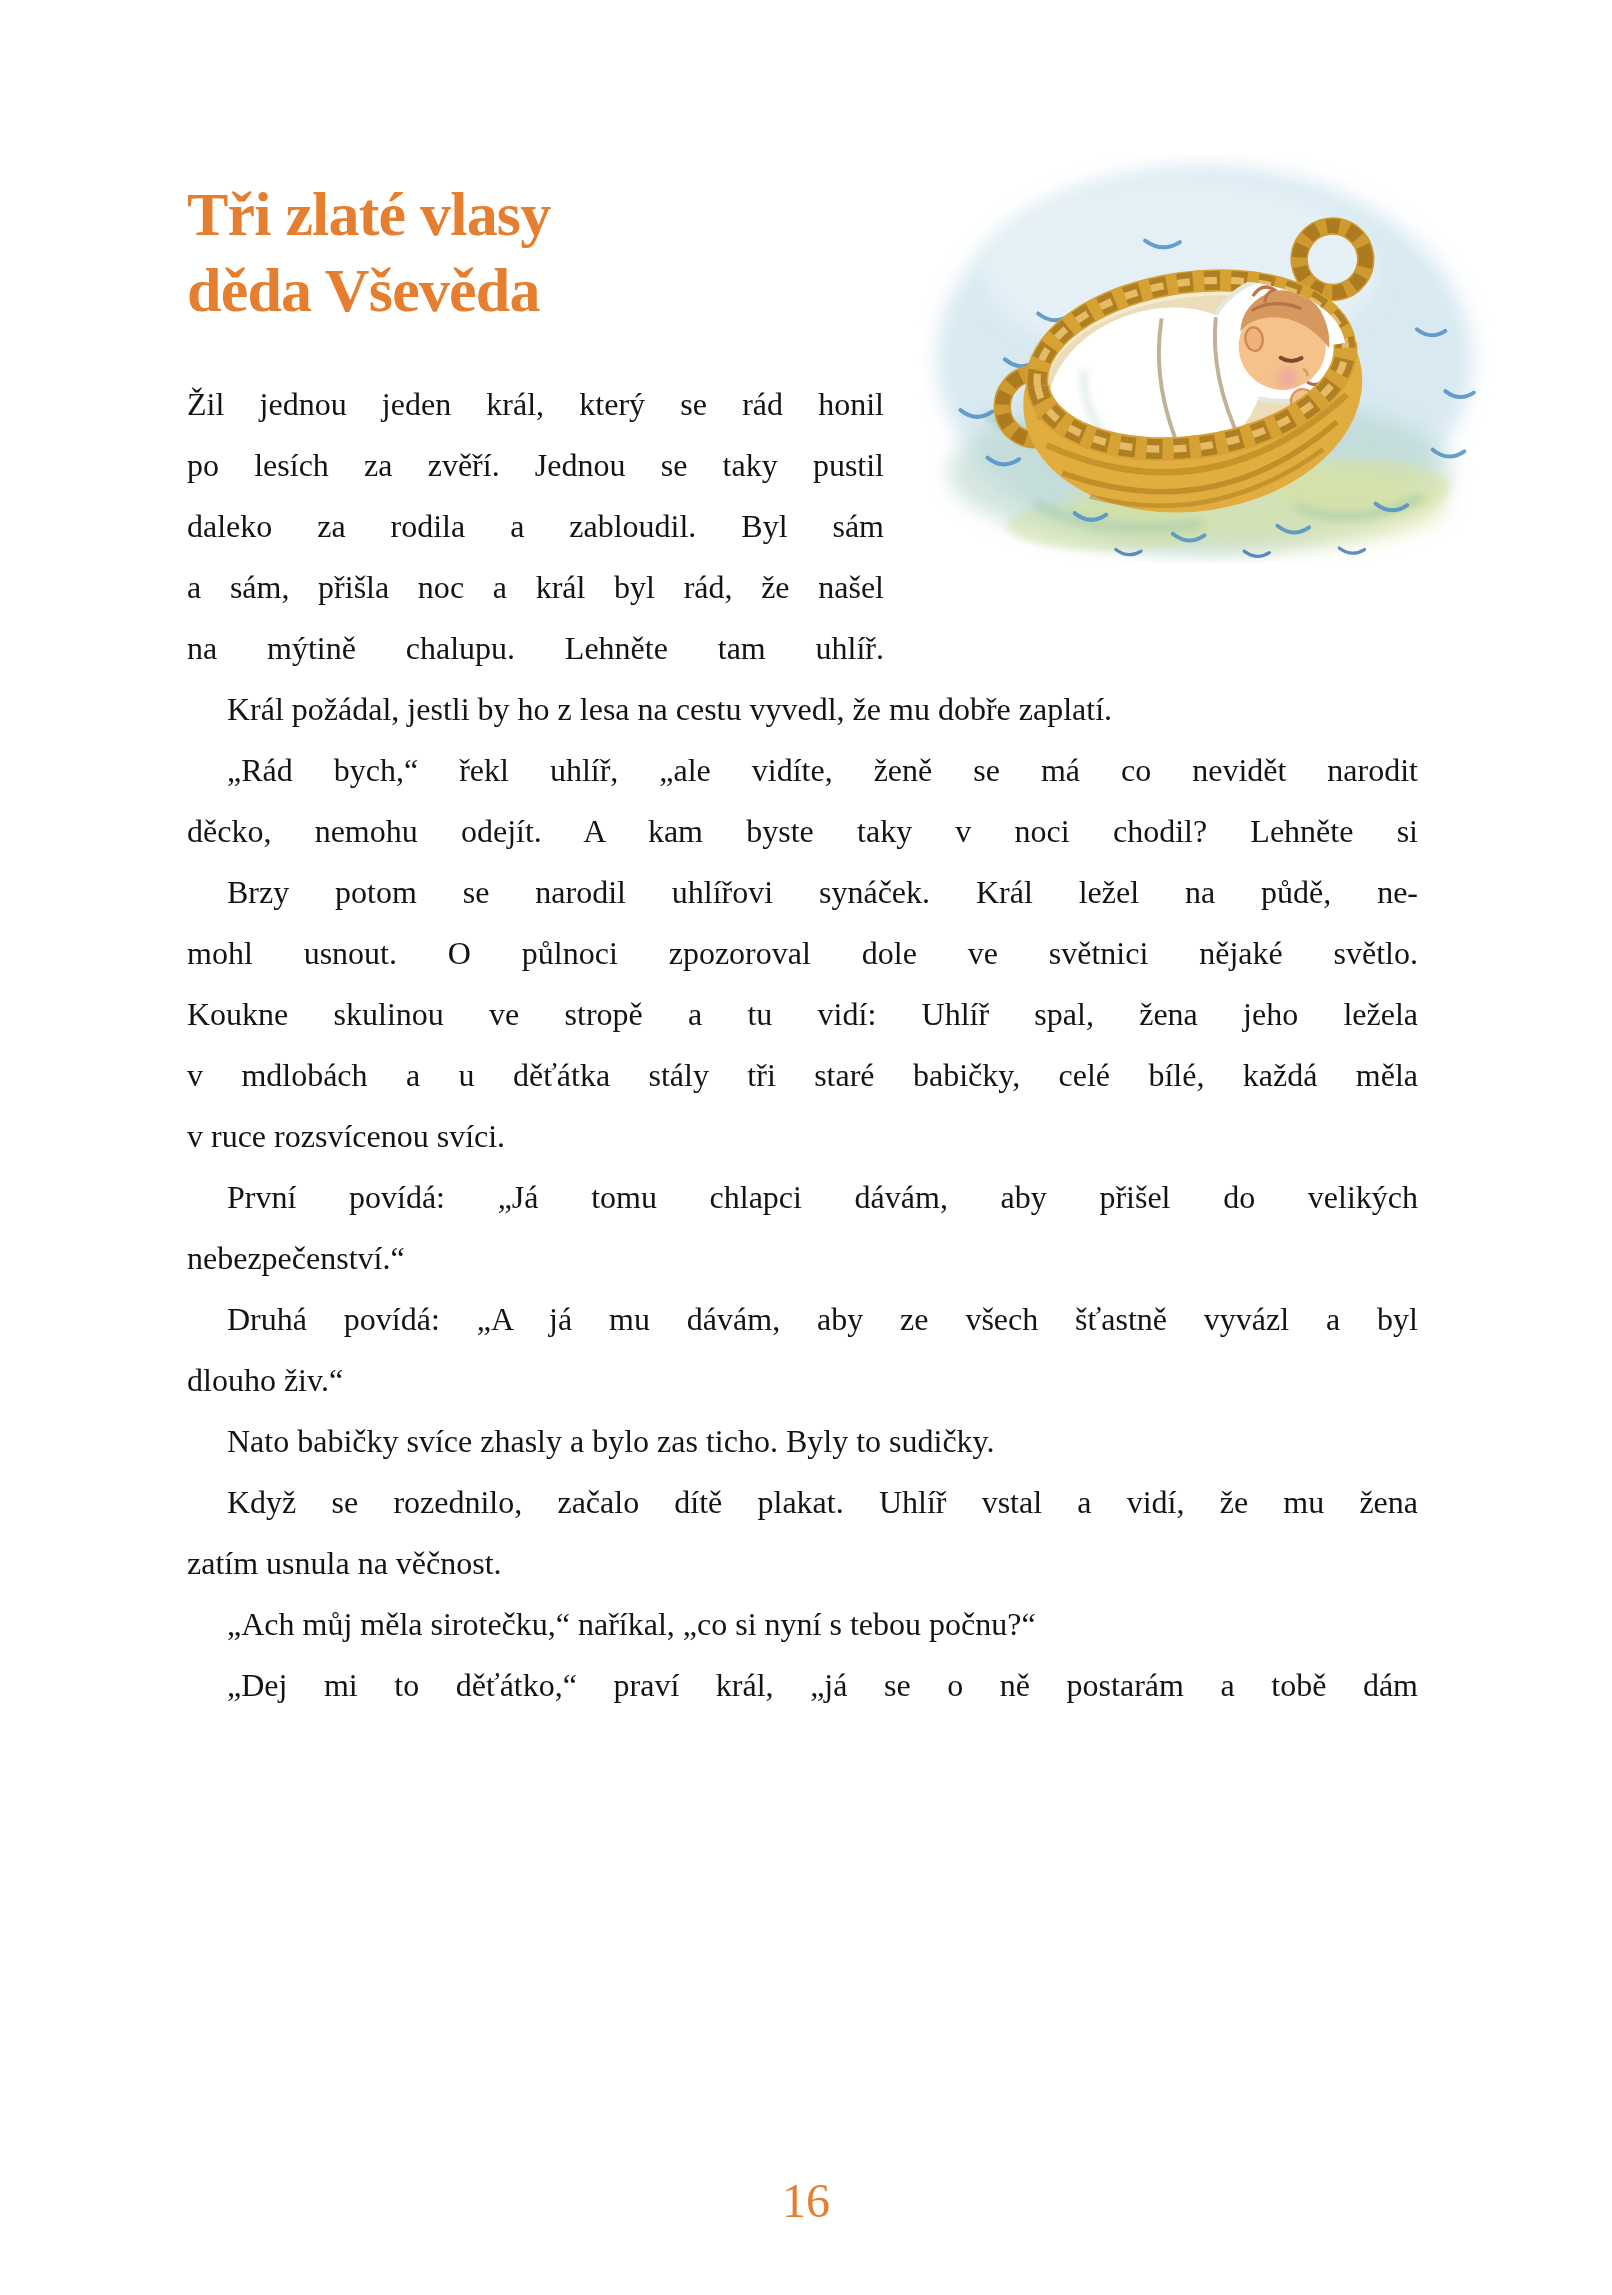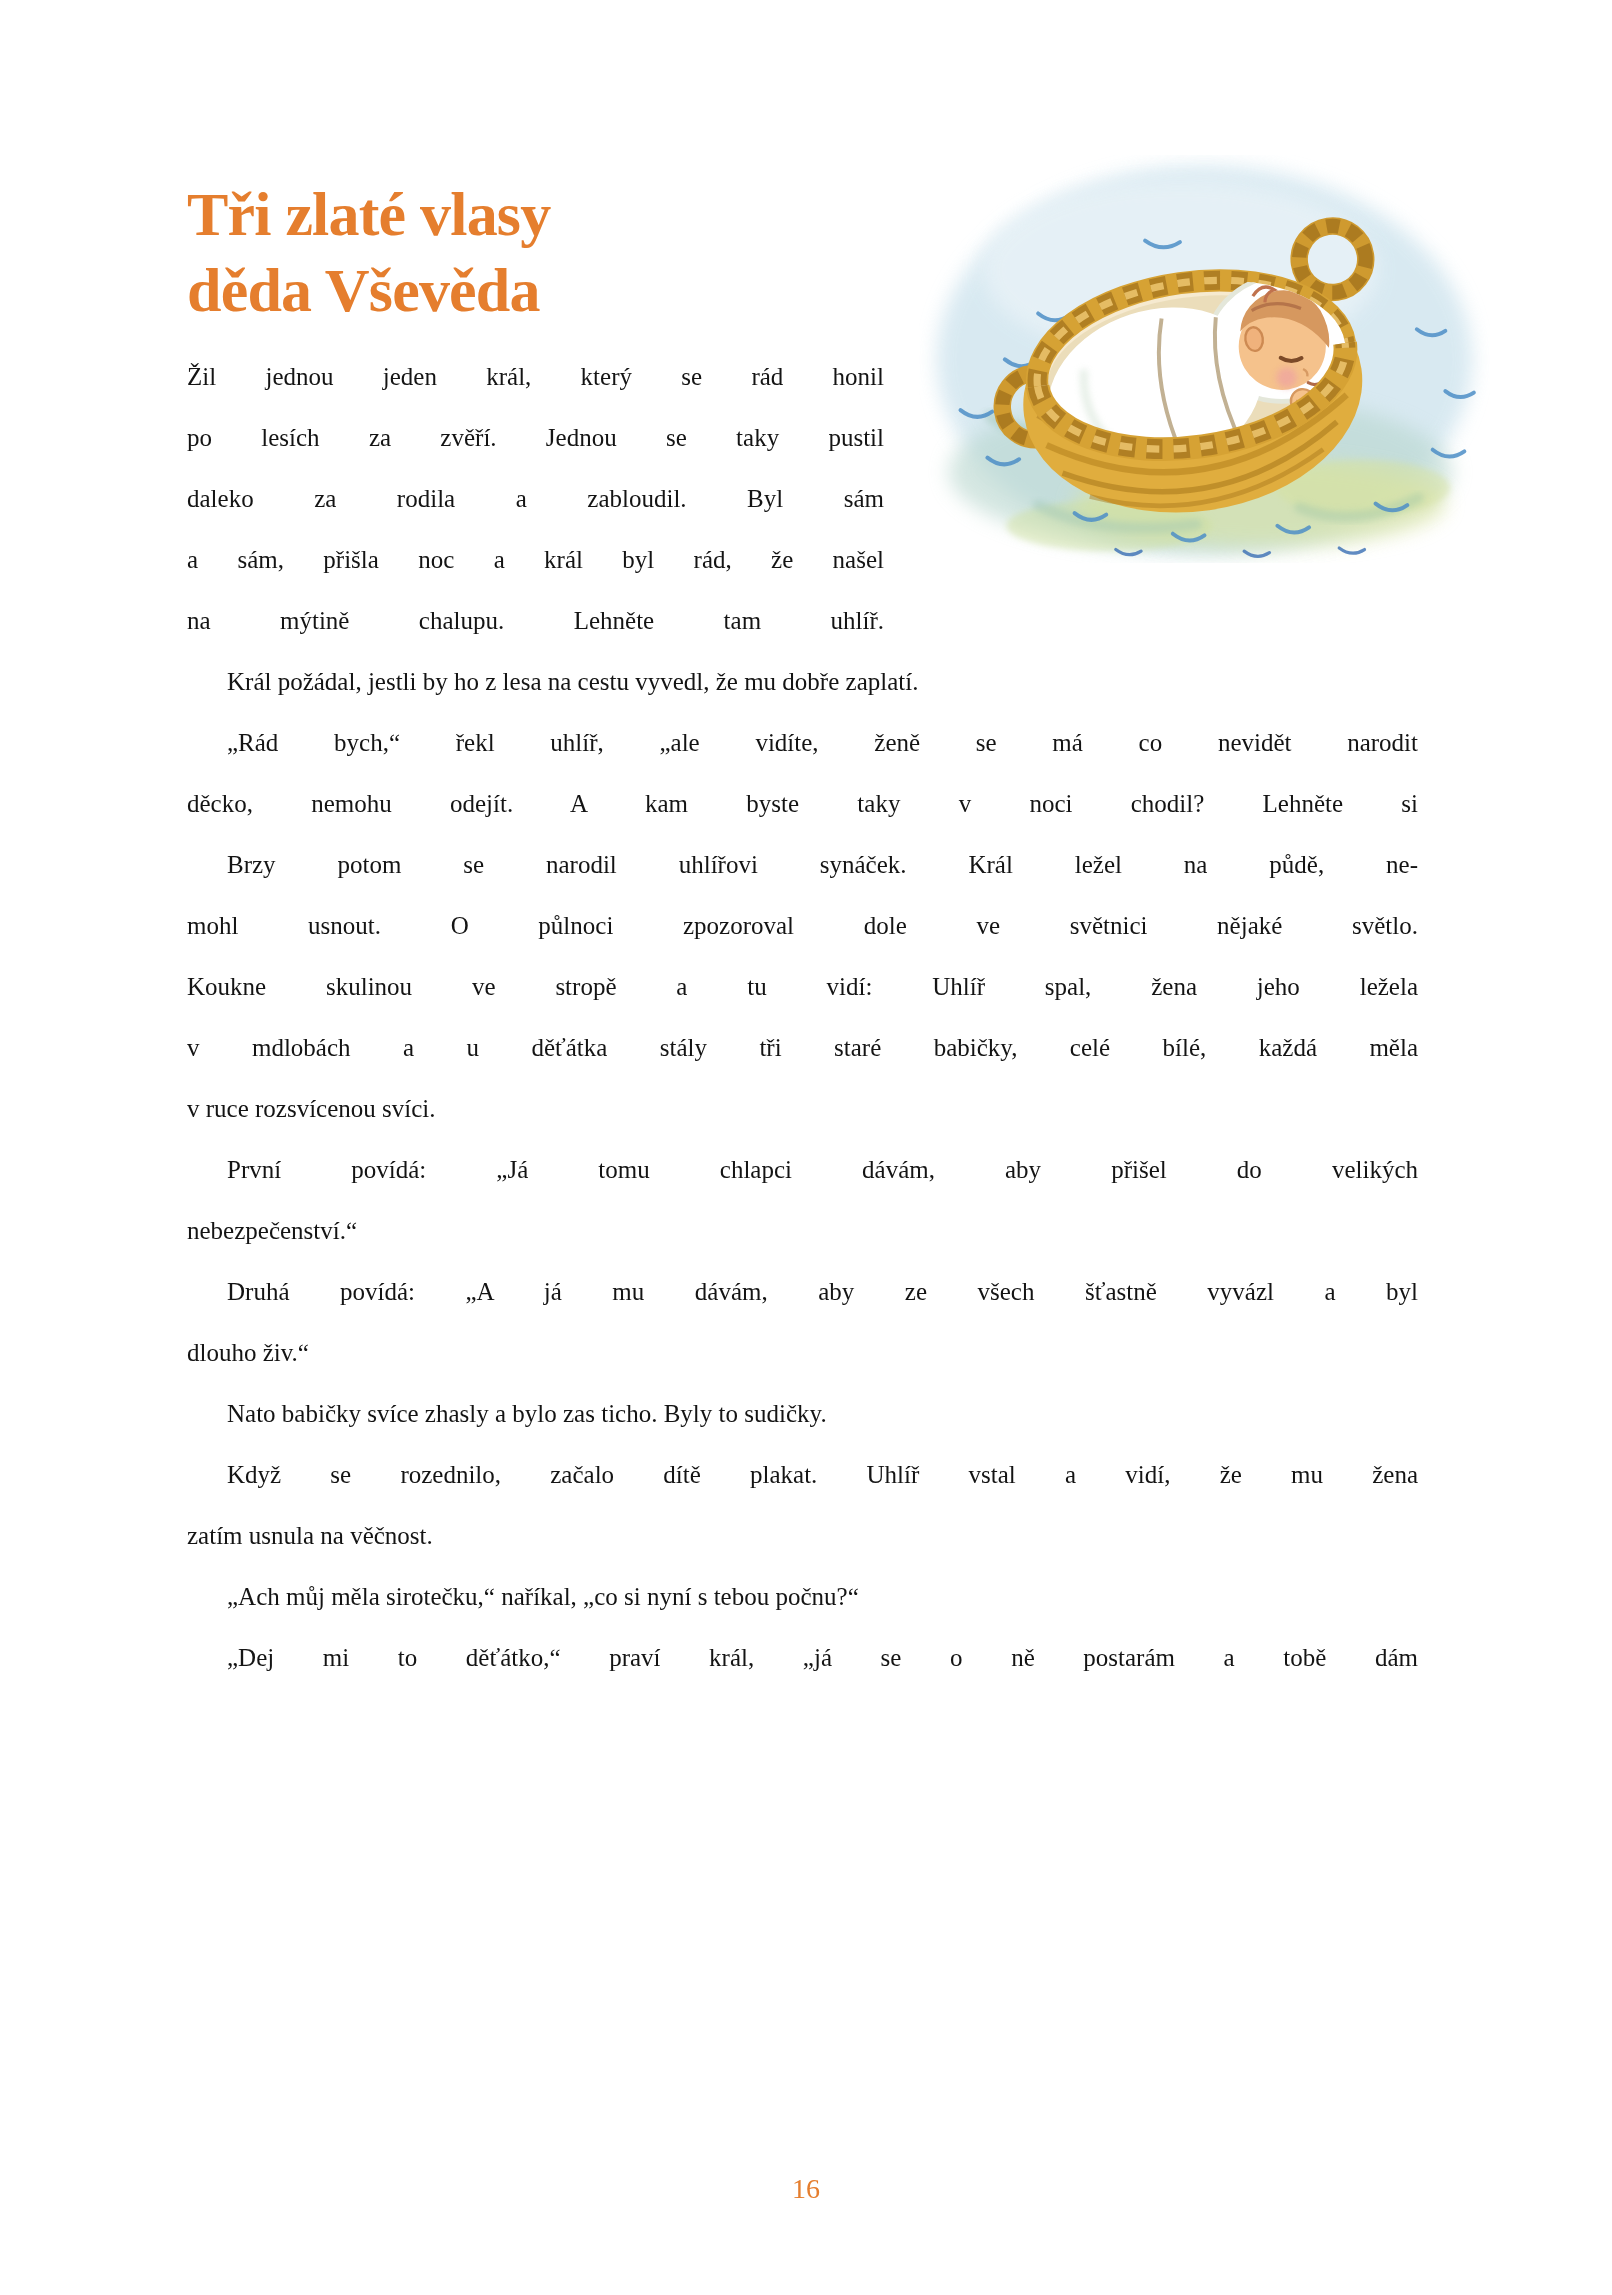--- a/index.html
+++ b/index.html
@@ -13,36 +13,36 @@
   .title {
     position:absolute; left:187px; top:176px;
     font-size:62px; line-height:76px; font-weight:bold;
     color:#e57e2e; letter-spacing:-0.8px;
   }
   .illustration {
     position:absolute; left:919px; top:155px;
     width:571px; height:408px;
   }
   .body-text {
-    position:absolute; left:187px; top:346px; width:1231px;
-    font-size:25px; line-height:61px; color:#141414;
+    position:absolute; left:187px; top:374px; width:1231px;
+    font-size:32px; line-height:61px; color:#141414;
   }
   .para { width:1231px; }
   .para.narrow { width:697px; }
   .line {
     text-align:justify;
     text-align-last:justify;
     height:61px; overflow:hidden;
     white-space:normal;
   }
   .line.last { text-align-last:left; }
   .para.indented .line:first-child { text-indent:40px; }
   .page-number {
     position:absolute; left:0; top:2173px; width:1612px;
-    text-align:center; font-size:28px; color:#e57e2e;
+    text-align:center; font-size:48px; color:#e57e2e;
   }
 </style>
 </head>
 <body>
 
 <div class="page">
 
   <div class="title">
     <div>Tři zlaté vlasy</div>
     <div>děda Vševěda</div>

